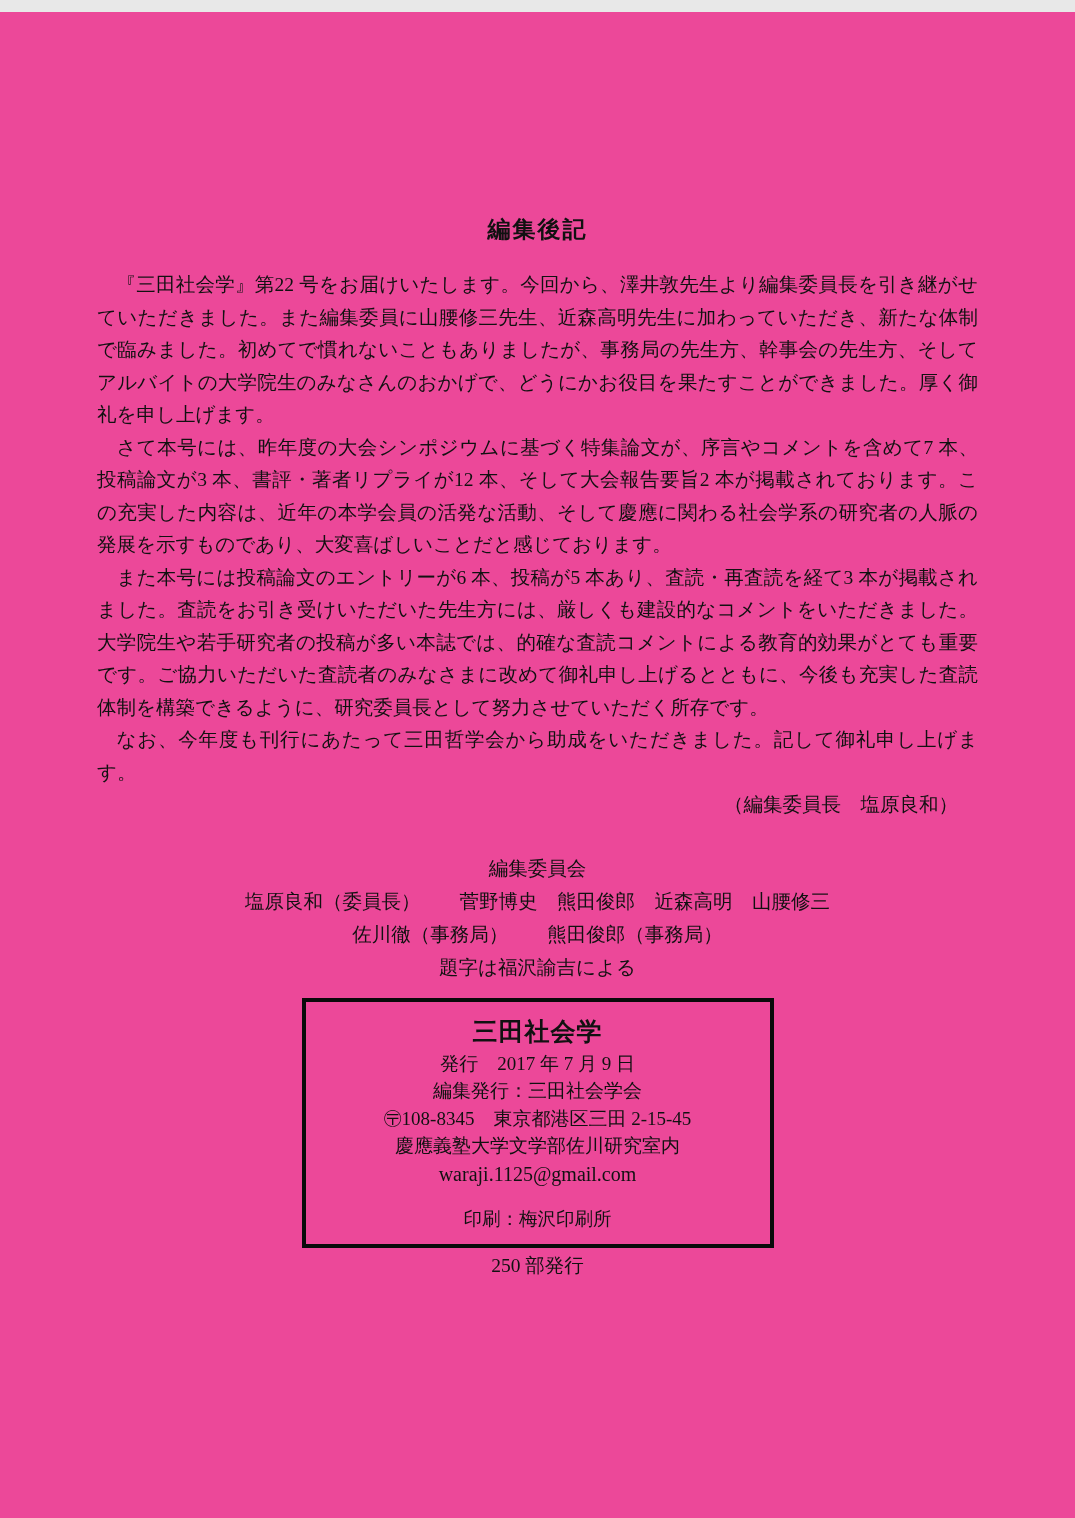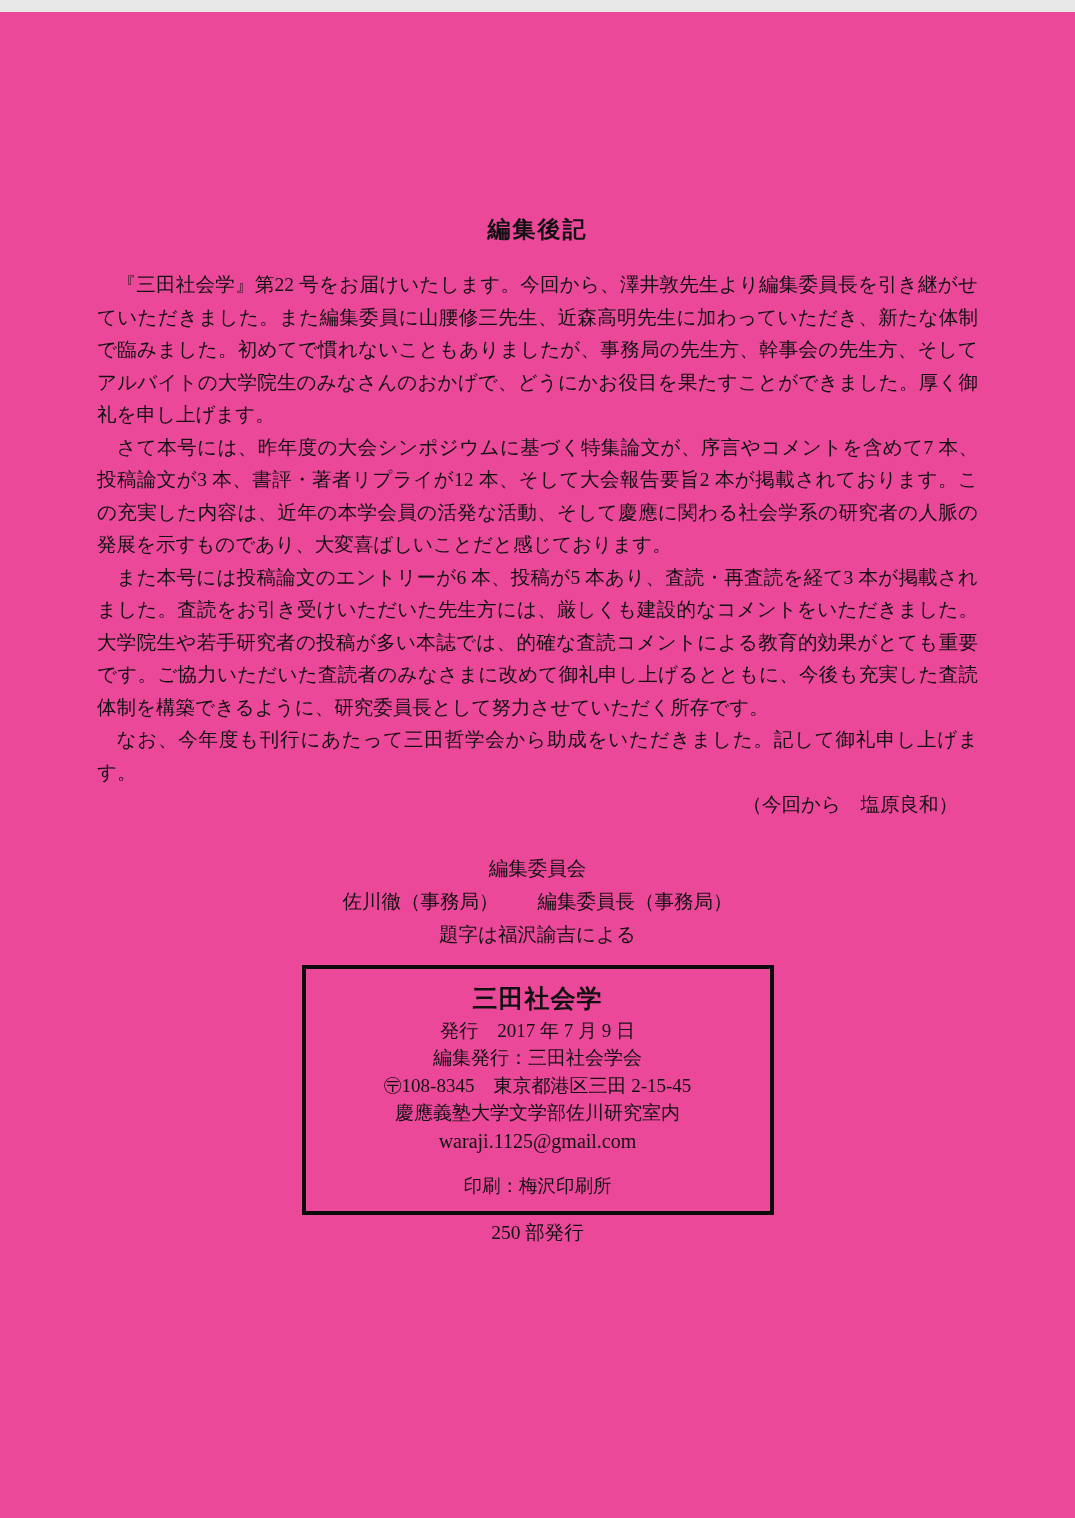--- a/index.html
+++ b/index.html
@@ -106,25 +106,26 @@
 
   <h1 class="page-title">編集後記</h1>
 
   <div class="body-text">
     <p>『三田社会学』第22 号をお届けいたします。今回から、澤井敦先生より編集委員長を引き継がせていただきました。また編集委員に山腰修三先生、近森高明先生に加わっていただき、新たな体制で臨みました。初めてで慣れないこともありましたが、事務局の先生方、幹事会の先生方、そしてアルバイトの大学院生のみなさんのおかげで、どうにかお役目を果たすことができました。厚く御礼を申し上げます。</p>
     <p>さて本号には、昨年度の大会シンポジウムに基づく特集論文が、序言やコメントを含めて7 本、投稿論文が3 本、書評・著者リプライが12 本、そして大会報告要旨2 本が掲載されております。この充実した内容は、近年の本学会員の活発な活動、そして慶應に関わる社会学系の研究者の人脈の発展を示すものであり、大変喜ばしいことだと感じております。</p>
     <p>また本号には投稿論文のエントリーが6 本、投稿が5 本あり、査読・再査読を経て3 本が掲載されました。査読をお引き受けいただいた先生方には、厳しくも建設的なコメントをいただきました。大学院生や若手研究者の投稿が多い本誌では、的確な査読コメントによる教育的効果がとても重要です。ご協力いただいた査読者のみなさまに改めて御礼申し上げるとともに、今後も充実した査読体制を構築できるように、研究委員長として努力させていただく所存です。</p>
     <p>なお、今年度も刊行にあたって三田哲学会から助成をいただきました。記して御礼申し上げます。</p>
   </div>
 
-  <div class="signature">（今回から　塩原良和）</div>
+  <div class="signature">（編集委員長　塩原良和）</div>
 
   <div class="committee">
     <div>編集委員会</div>
-    <div>佐川徹（事務局）　　編集委員長（事務局）</div>
+    <div>塩原良和（委員長）　　菅野博史　熊田俊郎　近森高明　山腰修三</div>
+    <div>佐川徹（事務局）　　熊田俊郎（事務局）</div>
   </div>
 
   <div class="calligraphy-note">題字は福沢諭吉による</div>
 
   <div class="colophon-box">
     <div class="journal-title">三田社会学</div>
     <div class="colophon-line">発行　2017 年 7 月 9 日</div>
     <div class="colophon-line">編集発行：三田社会学会</div>
     <div class="colophon-line">〶108-8345　東京都港区三田 2-15-45</div>
     <div class="colophon-line">慶應義塾大学文学部佐川研究室内</div>

